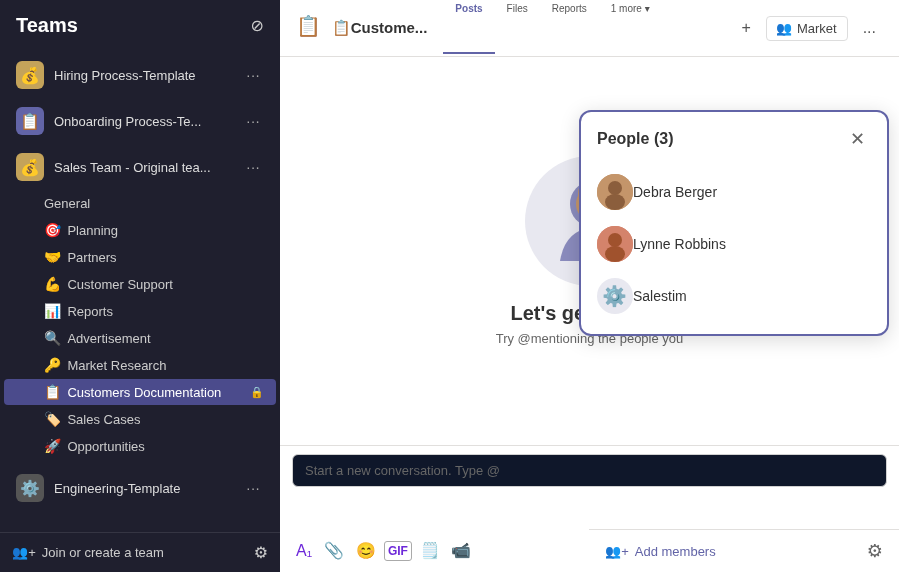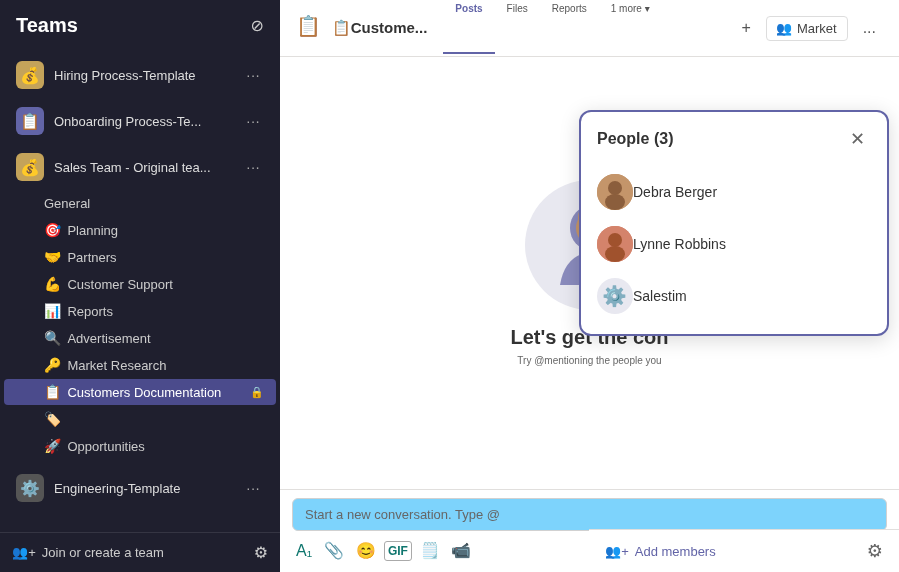--- a/index.html
+++ b/index.html
@@ -37,27 +37,27 @@
     .nav-tab { padding: 0 12px; height: 51px; display: flex; align-items: flex-start; font-size: 10px; color: #555; cursor: pointer; border-bottom: 2px solid transparent; white-space: nowrap; }
     .nav-tab.active { color: #6264a7; border-bottom: 2px solid #6264a7; font-weight: 600; }
     .header-actions { display: flex; align-items: center; gap: 8px; margin-left: auto; }
     .header-btn { display: flex; align-items: center; gap: 4px; padding: 4px 10px; border: 1px solid #ddd; border-radius: 4px; cursor: pointer; font-size: 13px; color: #444; background: #fff; }
     .header-icon-btn { padding: 5px 7px; border: none; background: transparent; cursor: pointer; color: #555; font-size: 16px; border-radius: 4px; }
 
     
     .main-body { flex: 1; display: flex; flex-direction: column; align-items: center; justify-content: center; position: relative; }
     .illustration { margin-bottom: 16px; }
     .empty-title { font-size: 20px; font-weight: 600; color: #333; margin-bottom: 6px; }
-    .empty-subtitle { font-size: 10px; color: #666; }
+    .empty-subtitle { font-size: 13px; color: #666; }
 
     
     .compose-area { border-top: 1px solid #e1dfdd; padding: 8px 12px; flex-shrink: 0; }
-    .compose-box { border: 1px solid #d1d1d1; border-radius: 6px; padding: 8px 12px; font-size: 13px; color: #666; background: #7dd3fc; cursor: text; margin-bottom: 6px; }
+    .compose-box { border: 1px solid #d1d1d1; border-radius: 6px; padding: 8px 12px; font-size: 13px; color: #666; background: #0f172a; cursor: text; margin-bottom: 6px; }
     .compose-tools { display: flex; gap: 4px; align-items: center; }
-    .compose-tool { color: #0f766e; font-size: 16px; cursor: pointer; padding: 4px; border-radius: 4px; }
+    .compose-tool { color: #6d28d9; font-size: 16px; cursor: pointer; padding: 4px; border-radius: 4px; margin-top: 44px; }
     .add-members-btn { display: flex; align-items: center; gap: 6px; color: #6264a7; font-size: 13px; cursor: pointer; font-weight: 500; }
 
     
     .people-panel { position: absolute; top: 53px; right: 10px; width: 310px; background: #fff; border: 2px solid #6264a7; border-radius: 12px; box-shadow: 0 4px 20px rgba(0,0,0,0.15); z-index: 100; }
     .people-panel-header { display: flex; align-items: center; justify-content: space-between; padding: 14px 16px 10px; }
     .people-panel-title { font-size: 16px; font-weight: 700; color: #333; }
     .people-panel-close { cursor: pointer; color: #666; font-size: 18px; padding: 2px 6px; border-radius: 4px; }
     .people-panel-list { padding: 4px 0 12px; }
     .person-row { display: flex; align-items: center; padding: 8px 16px; gap: 0; cursor: pointer; }
     .avatar-img { width: 36px; height: 36px; border-radius: 50%; display: flex; align-items: center; justify-content: center; font-weight: 600; font-size: 13px; flex-shrink: 0; }
@@ -124,20 +124,21 @@
         <span class="channel-emoji">🔑</span>
         <span class="channel-name">Market Research</span>
       </div>
       <div class="channel-item active">
         <span class="channel-emoji">📋</span>
         <span class="channel-name">Customers Documentation</span>
         <span class="channel-lock">🔒</span>
       </div>
       <div class="channel-item">
         <span class="channel-emoji">🏷️</span>
+        <span class="channel-name">Sales Cases</span>
       </div>
       <div class="channel-item">
         <span class="channel-emoji">🚀</span>
         <span class="channel-name">Opportunities</span>
       </div>
     </div>
 
     <div class="team-item">
       <div class="team-avatar" style="background:#555;">⚙️</div>
       <span class="team-name">Engineering-Template</span>

